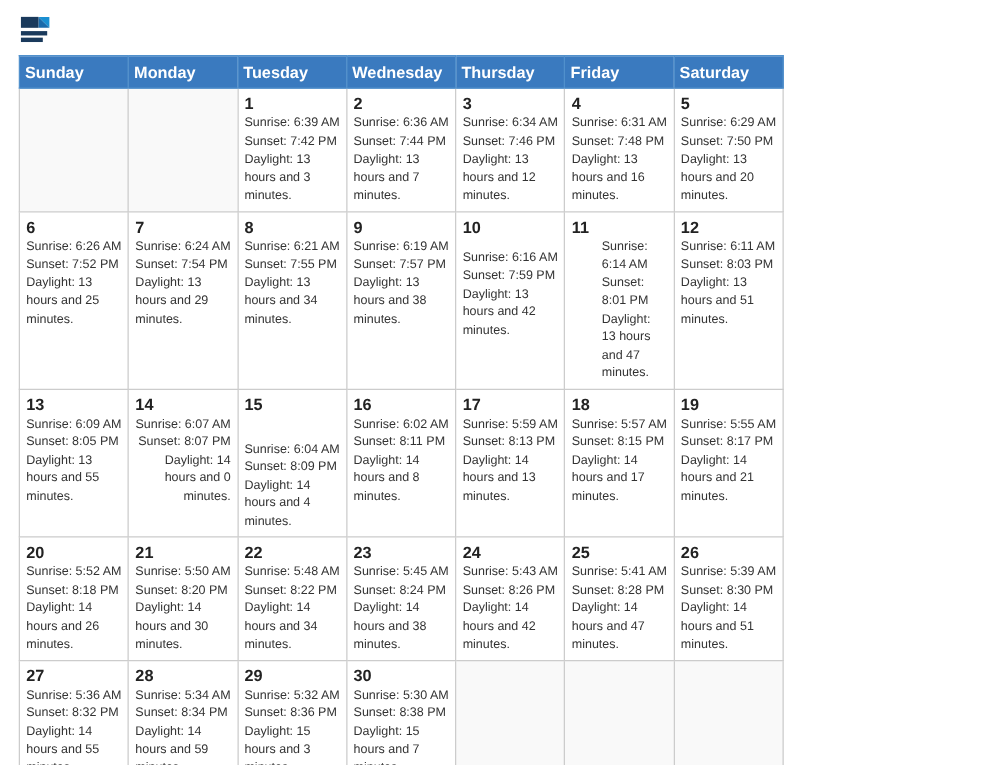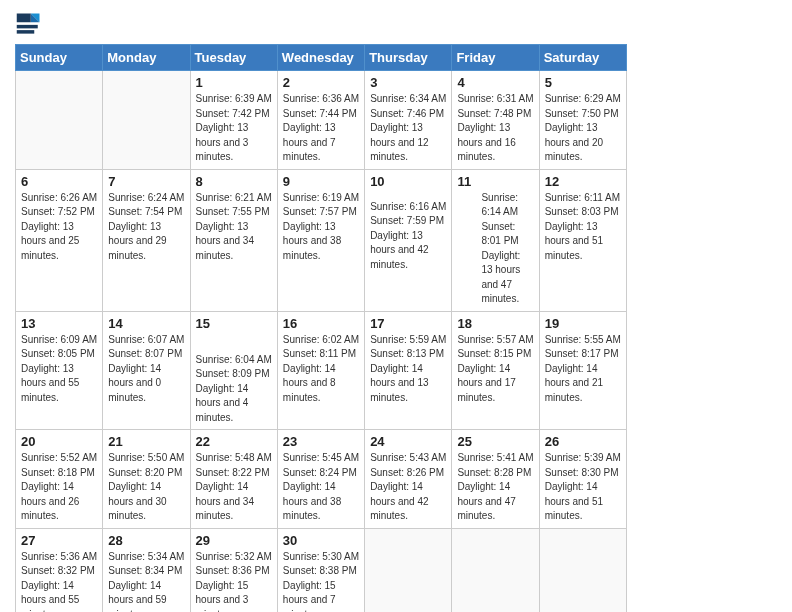--- a/index.html
+++ b/index.html
@@ -208,21 +208,21 @@
         </tr>
         <tr>
           <td>
             <span class="day-num">13</span>
             <div class="day-info" style="white-space: pre-line;">Sunrise: 6:09 AM
 Sunset: 8:05 PM
 Daylight: 13 hours and 55 minutes.</div>
           </td>
           <td>
             <span class="day-num">14</span>
-            <div class="day-info" style="white-space: pre-line;">Sunrise: 6:07 AM
+            <div class="day-info" style="white-space: pre-line; text-align: right;">Sunrise: 6:07 AM
 Sunset: 8:07 PM
 Daylight: 14 hours and 0 minutes.</div>
           </td>
           <td>
             <span class="day-num">15</span>
             <div class="day-info" style="white-space: pre-line; margin-top: 22px;">Sunrise: 6:04 AM
 Sunset: 8:09 PM
 Daylight: 14 hours and 4 minutes.</div>
           </td>
           <td>

